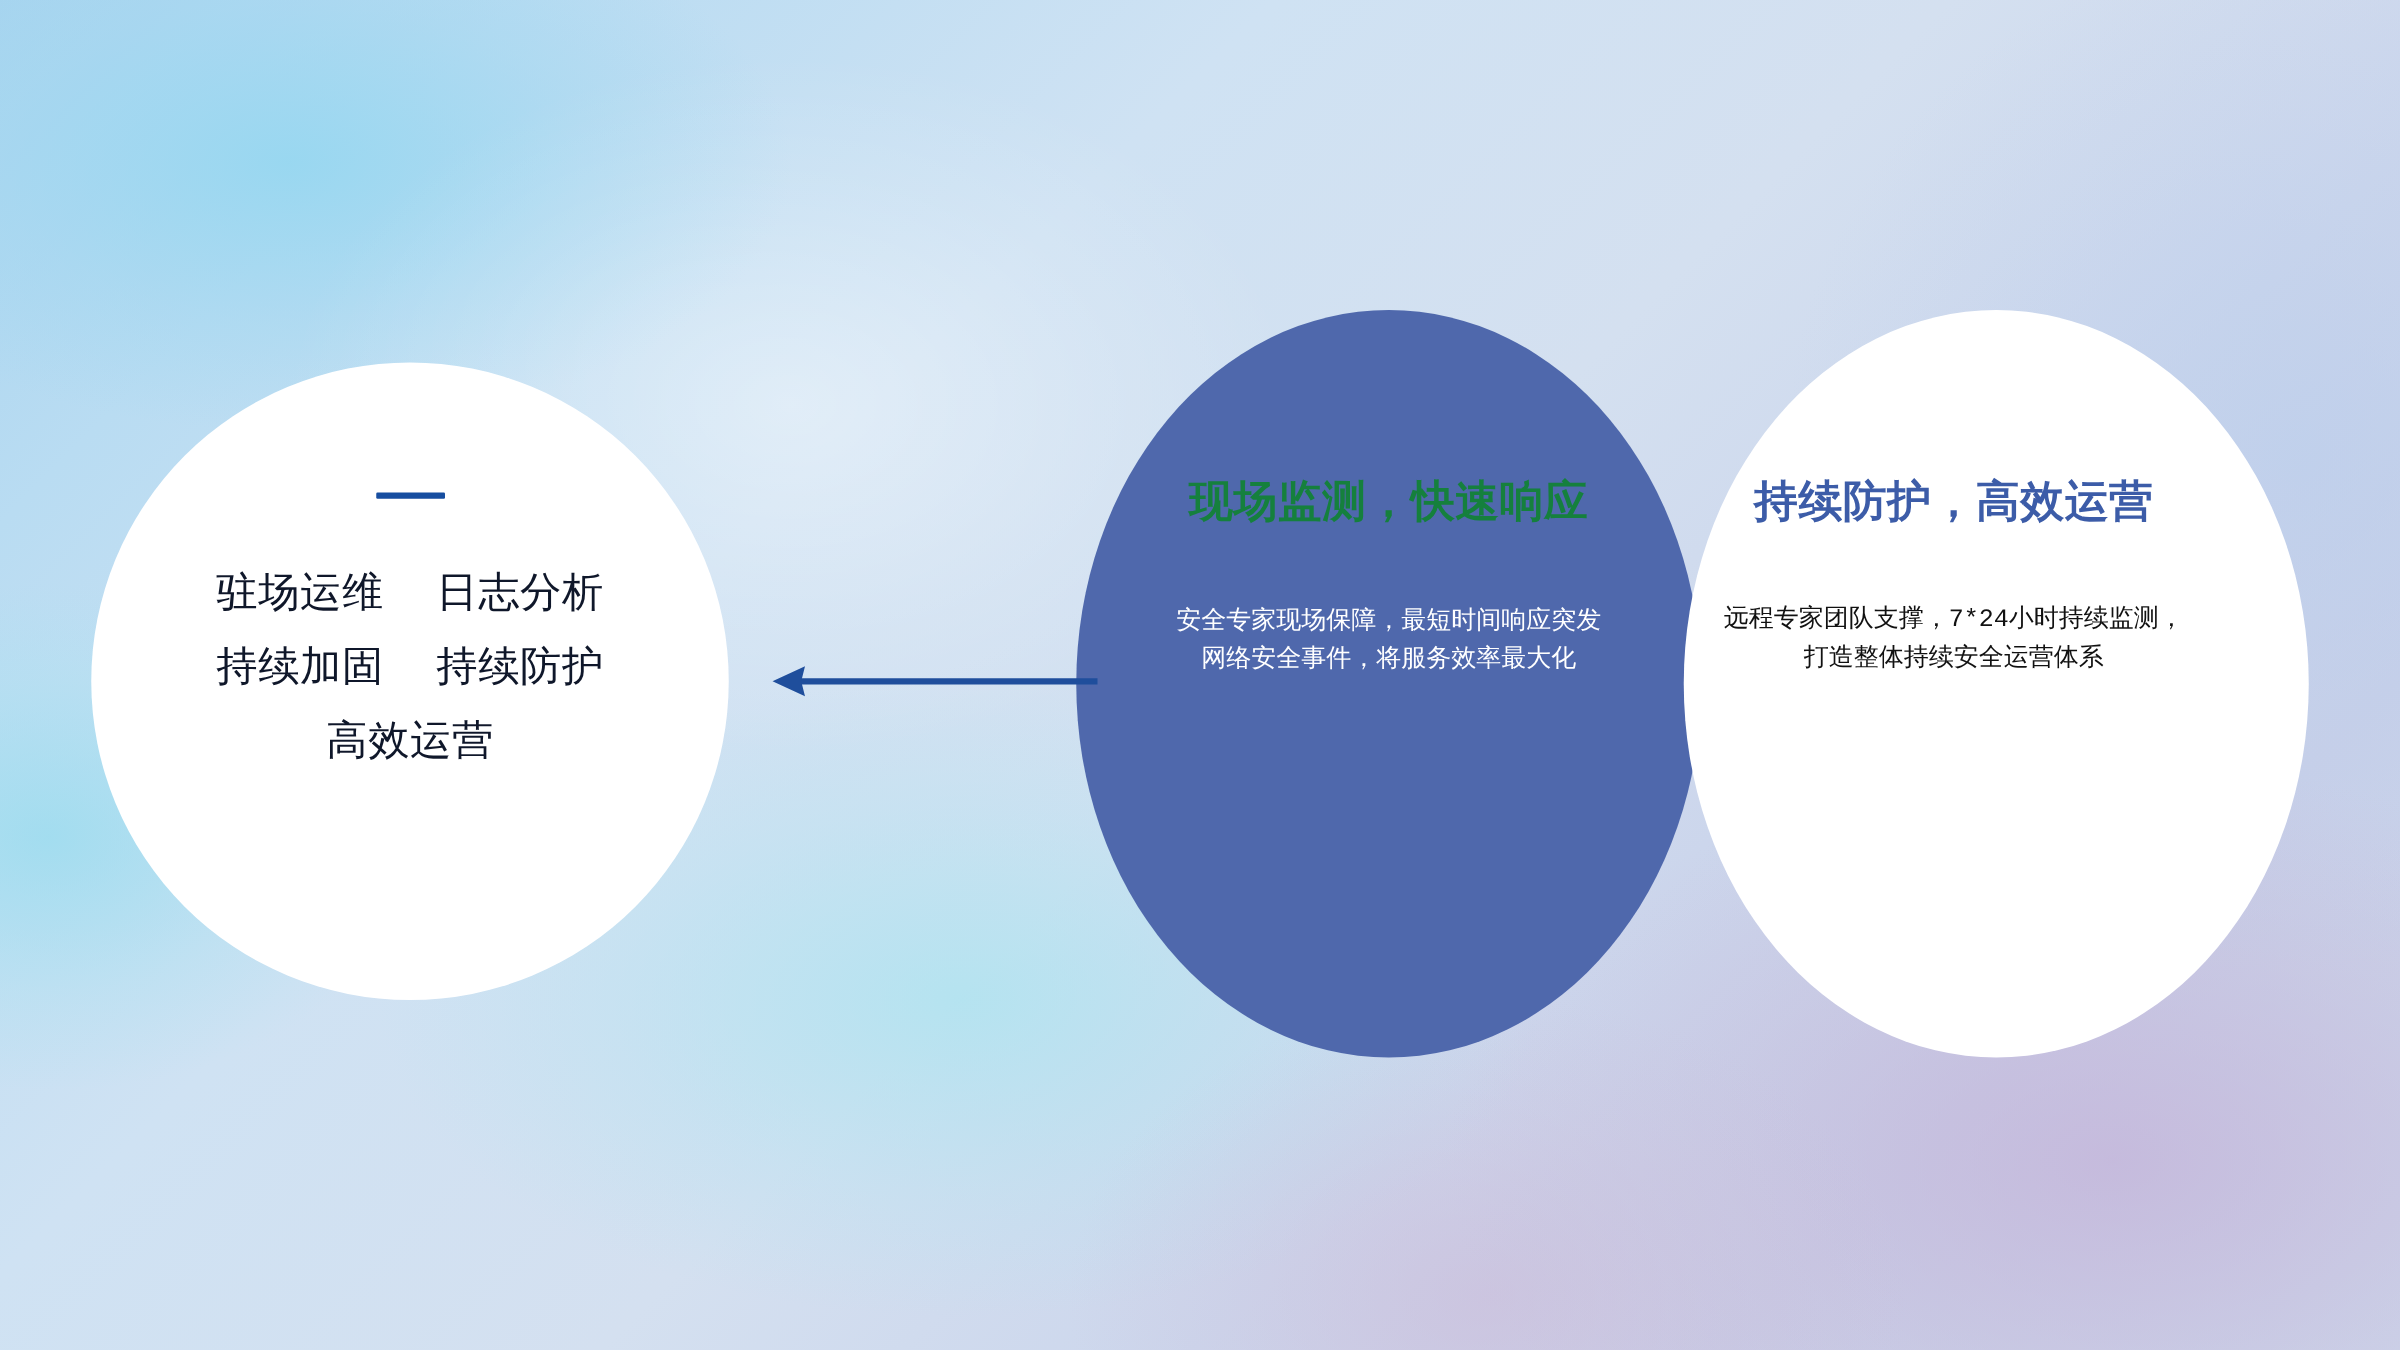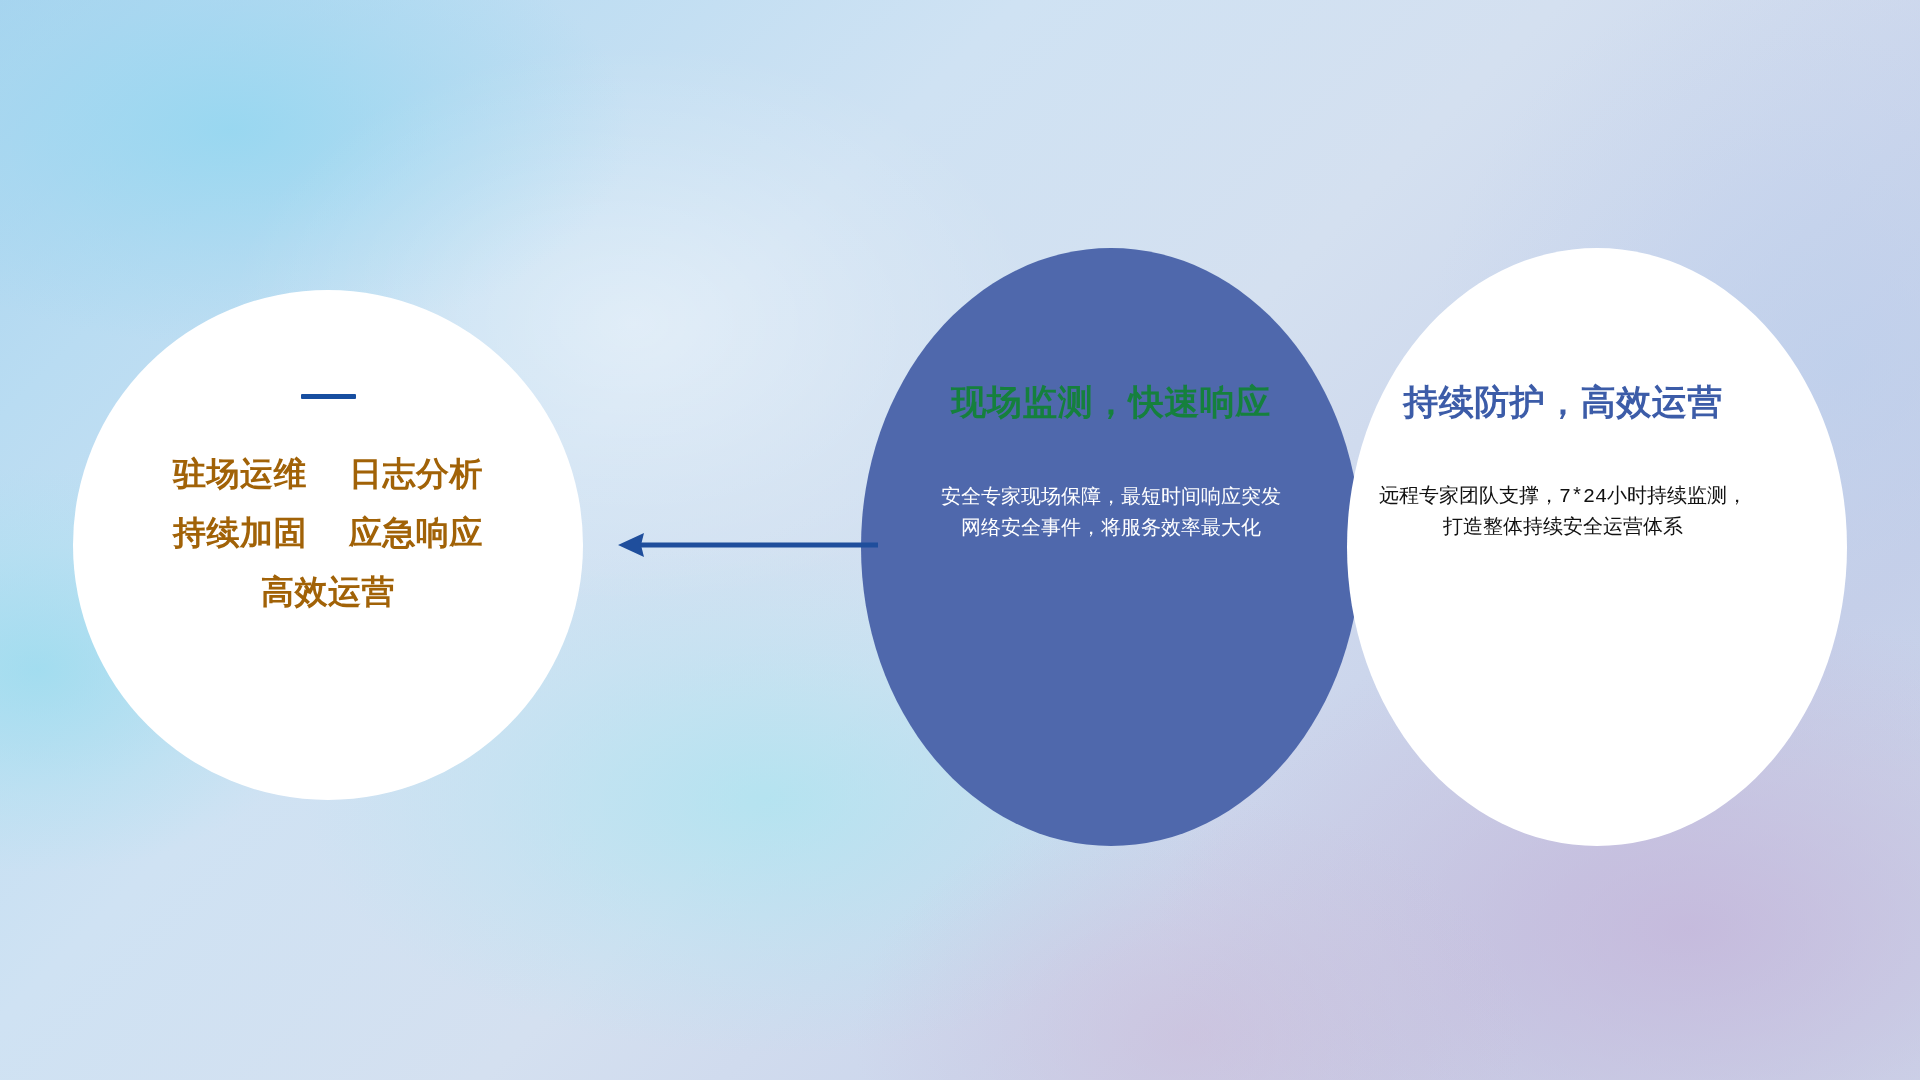--- a/index.html
+++ b/index.html
@@ -140,22 +140,22 @@
     align-items: center;
     gap: 26px;
   }
   .tag-row {
     display: flex;
     gap: 42px;
     justify-content: center;
   }
   .tag {
     font-size: 33px;
-    font-weight: bold;
-    color: #a16207;
+    font-weight: normal;
+    color: #0f172a;
     letter-spacing: 0.5px;
     white-space: nowrap;
     line-height: 1;
   }
 
   
   .bubble-content {
     position: absolute;
     top: 248px;
     width: 500px;
@@ -232,21 +232,21 @@
 
   <div class="left-content">
     <div class="accent-dash"></div>
     <div class="tag-grid">
       <div class="tag-row">
         <span class="tag">驻场运维</span>
         <span class="tag">日志分析</span>
       </div>
       <div class="tag-row">
         <span class="tag">持续加固</span>
-        <span class="tag">应急响应</span>
+        <span class="tag">持续防护</span>
       </div>
       <div class="tag-row">
         <span class="tag">高效运营</span>
       </div>
     </div>
   </div>
 
   <div id="content-mid" class="bubble-content">
     <div class="bubble-title title-on-dark">现场监测，快速响应</div>
     <div class="bubble-body body-on-dark">安全专家现场保障，最短时间响应突发网络安全事件，将服务效率最大化</div>

